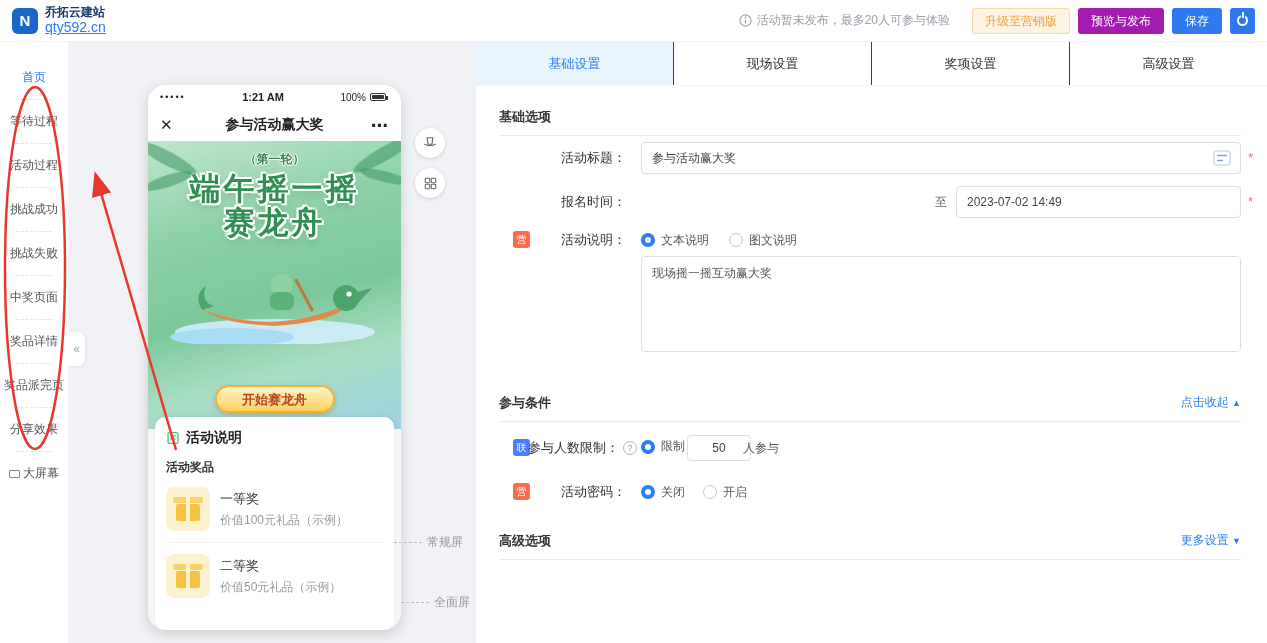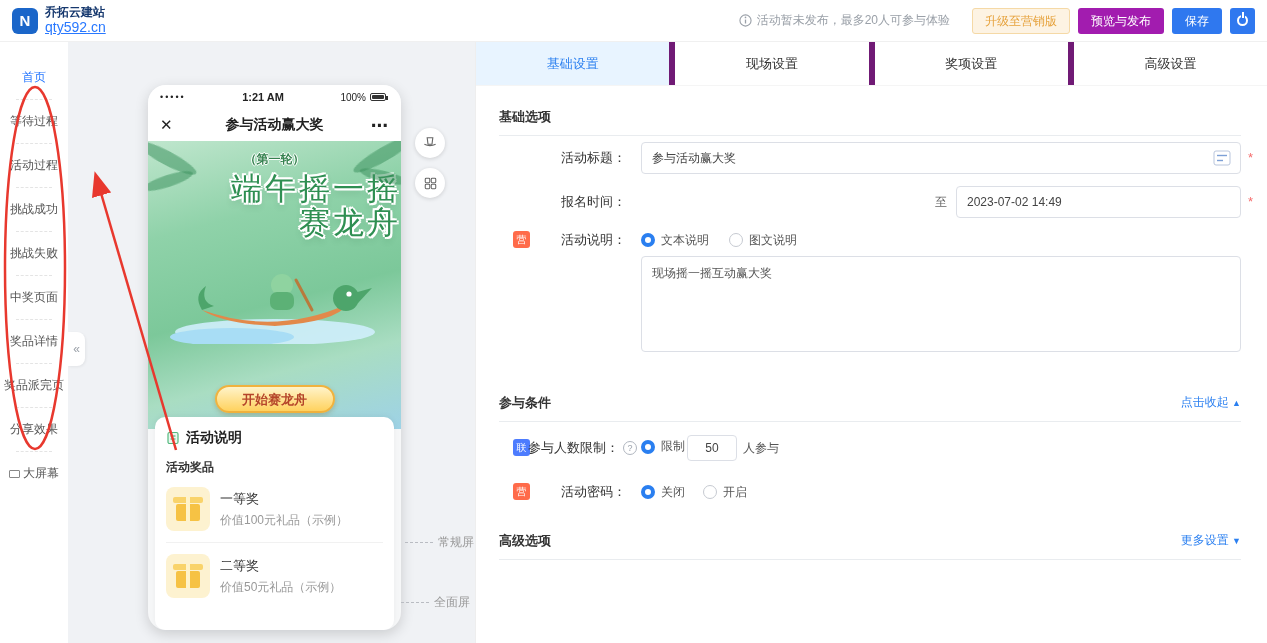--- a/index.html
+++ b/index.html
@@ -58,22 +58,22 @@
 
   .hero { position:relative; height:288px; flex:0 0 auto; overflow:hidden; text-align:center;
           background:linear-gradient(165deg,#bfe6cd 0%,#8fd2a9 28%,#7cc89a 55%,#a9ddc2 75%,#9ed2e6 100%); }
   .leaf { position:absolute; background:#3f9461; opacity:.55; border-radius:50%; filter:blur(.5px); }
   .leaf.l1 { width:66px; height:14px; left:-14px; top:10px; transform:rotate(28deg); }
   .leaf.l2 { width:52px; height:12px; left:-6px; top:34px; transform:rotate(-18deg); }
   .leaf.l3 { width:70px; height:14px; right:-18px; top:6px; transform:rotate(-30deg); }
   .leaf.l4 { width:50px; height:11px; right:-8px; top:30px; transform:rotate(14deg); }
   .hero-round { margin-top:10px; font-size:12px; font-weight:bold; color:#35824f;
                 text-shadow:0 1px 0 #fff,0 -1px 0 #fff,1px 0 0 #fff,-1px 0 0 #fff; }
-  .hero-t1, .hero-t2 { font-size:31px; font-weight:400; color:#2f8f52; letter-spacing:3px; line-height:1.1;
-                text-shadow:2px 0 0 #fff,-2px 0 0 #fff,0 2px 0 #fff,0 -2px 0 #fff,2px 2px 0 #fff,-2px -2px 0 #fff,0 4px 6px rgba(30,90,50,.25);text-align:right; }
+  .hero-t1, .hero-t2 { font-size:31px; font-weight:700; color:#2f8f52; letter-spacing:3px; line-height:1.1;
+                text-shadow:2px 0 0 #fff,-2px 0 0 #fff,0 2px 0 #fff,0 -2px 0 #fff,2px 2px 0 #fff,-2px -2px 0 #fff,0 4px 6px rgba(30,90,50,.25); }
   .hero-t1 { margin-top:4px; }
   .boat { display:block; margin:0 auto; }
   .startbtn { position:absolute; left:50%; bottom:16px; transform:translateX(-50%); width:120px; height:28px;
               line-height:25px; border-radius:15px; background:linear-gradient(#fff3c9,#ffd25e);
               border:2px solid #f0b23e; color:#b5452a; font-size:13px; font-weight:bold; cursor:pointer;
               box-shadow:0 2px 5px rgba(120,70,0,.25); }
 
   .pcard { position:relative; z-index:2; margin:-12px 7px 0 7px; background:#fff; border-radius:10px;
            padding:12px 11px 6px 11px; flex:1 1 auto; box-shadow:0 -1px 6px rgba(0,0,0,.05); }
   .pcard-title { display:flex; align-items:center; gap:6px; font-size:14px; font-weight:bold; color:#222; }
@@ -86,27 +86,27 @@
   .gift::before { content:""; position:absolute; left:-3px; top:-7px; width:30px; height:6px; background:#f9d36a; border-radius:2px; }
   .gift::after { content:""; position:absolute; left:10px; top:-7px; width:4px; height:24px; background:#fff3c9; }
   .pname { font-size:13px; color:#333; }
   .pdesc { font-size:12px; color:#999; margin-top:4px; }
 
   .float-btn { position:absolute; width:30px; height:30px; border-radius:50%; background:#fff;
                box-shadow:0 1px 4px rgba(0,0,0,.15); display:flex; align-items:center; justify-content:center; cursor:pointer; }
   .fb1 { left:347px; top:86px; } .fb2 { left:347px; top:126px; }
   .marker { position:absolute; display:flex; align-items:center; color:#999; font-size:12px; }
   .marker .dash { width:28px; border-top:1px dashed #b9bcc2; margin-right:5px; }
-  .mk1 { left:326px; top:492px;padding-left:11px; } .mk2 { left:333px; top:552px; }
+  .mk1 { left:326px; top:492px; } .mk2 { left:333px; top:552px; }
 
   
   .panel { position:absolute; left:475px; top:42px; right:0; bottom:0; background:#fff; border-left:1px solid #eee; z-index:5; }
   .tabs { position:absolute; left:0; top:0; right:0; height:44px; display:flex; border-bottom:1px solid #f5f5f5; }
   .tab { flex:1; display:flex; align-items:center; justify-content:center; font-size:13px; color:#333; cursor:pointer; }
-  .tab + .tab { border-left:6px solid #701a75; }
+  .tab + .tab { border-left:1px solid #701a75; }
   .tab.active { background:#e8f4ff; color:#2a7ff0; }
 
   .section { position:absolute; left:23px; right:26px; border-bottom:1px solid #e9ecef; padding-bottom:9px; }
   .section h3 { font-size:13px; color:#333; }
   .sec-basic { top:66px; } .sec-join { top:352px; } .sec-adv { top:490px; }
   .blue-link { position:absolute; right:26px; font-size:12px; color:#2a7ff0; cursor:pointer; }
   .lk-collapse { top:352px; } .lk-more { top:490px; }
   .blue-link .tri { font-size:9px; }
 
   .frow { position:absolute; left:0; right:26px; }
@@ -135,21 +135,21 @@
   .hgroup { position:absolute; left:165px; top:0; height:100%; display:flex; align-items:center; gap:20px; }
   .radio { display:inline-flex; align-items:center; gap:6px; font-size:12px; color:#555; cursor:pointer; }
   .rdot { width:14px; height:14px; border-radius:50%; background:#fff; }
   .rdot.on { border:4px solid #2a7ff0; }
   .rdot.off { border:1px solid #c6cad1; }
   .ta { position:absolute; left:165px; top:214px; width:600px; height:96px; border:1px solid #dcdfe6; border-radius:4px;
         font-size:12px; color:#555; padding:8px 10px; resize:none; font-family:inherit; outline:none; }
   .q-icon { position:absolute; left:147px; top:7px; width:14px; height:14px; border-radius:50%;
             border:1px solid #b0b6bf; color:#9aa1ab; font-size:9px; text-align:center; line-height:12px; cursor:pointer; }
   .q-icon::after { content:"?"; }
-  .inp-small { position:absolute; left:211px; top:1px; width:50px; height:26px; text-align:center; padding:0 4px; }
+  .inp-small { position:absolute; left:211px; top:1px; width:64px; height:26px; text-align:center; padding:0 4px; }
   .suffix { position:absolute; left:267px; top:0; line-height:28px; font-size:12px; color:#555; }
   .row-limit .radio { position:absolute; left:165px; top:4px; }
   .row-pass .hgroup { gap:18px; }
 
   
   .annot { position:absolute; left:0; top:0; z-index:60; pointer-events:none; }
 </style>
 </head>
 <body>
 

